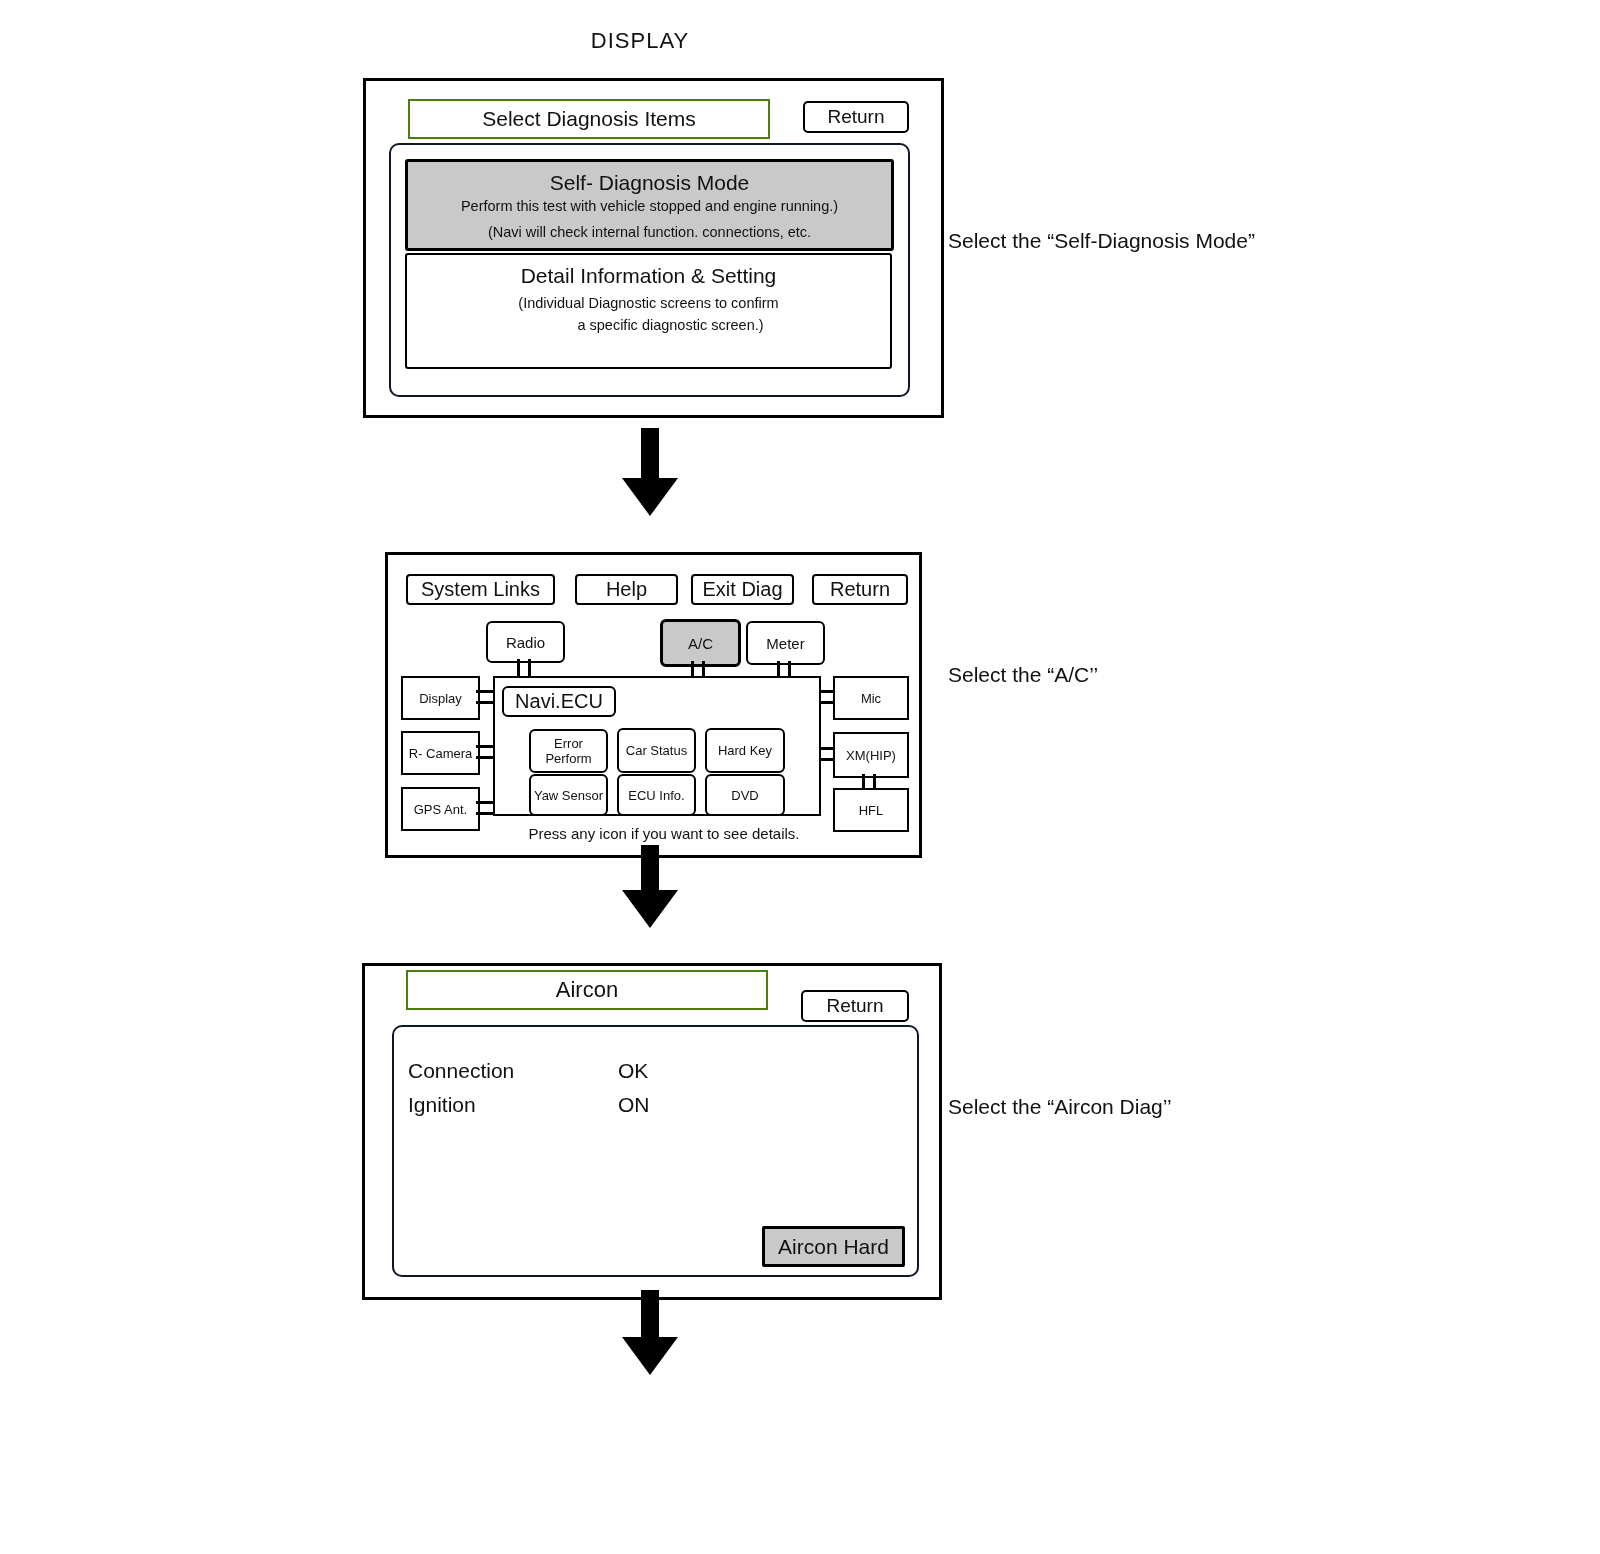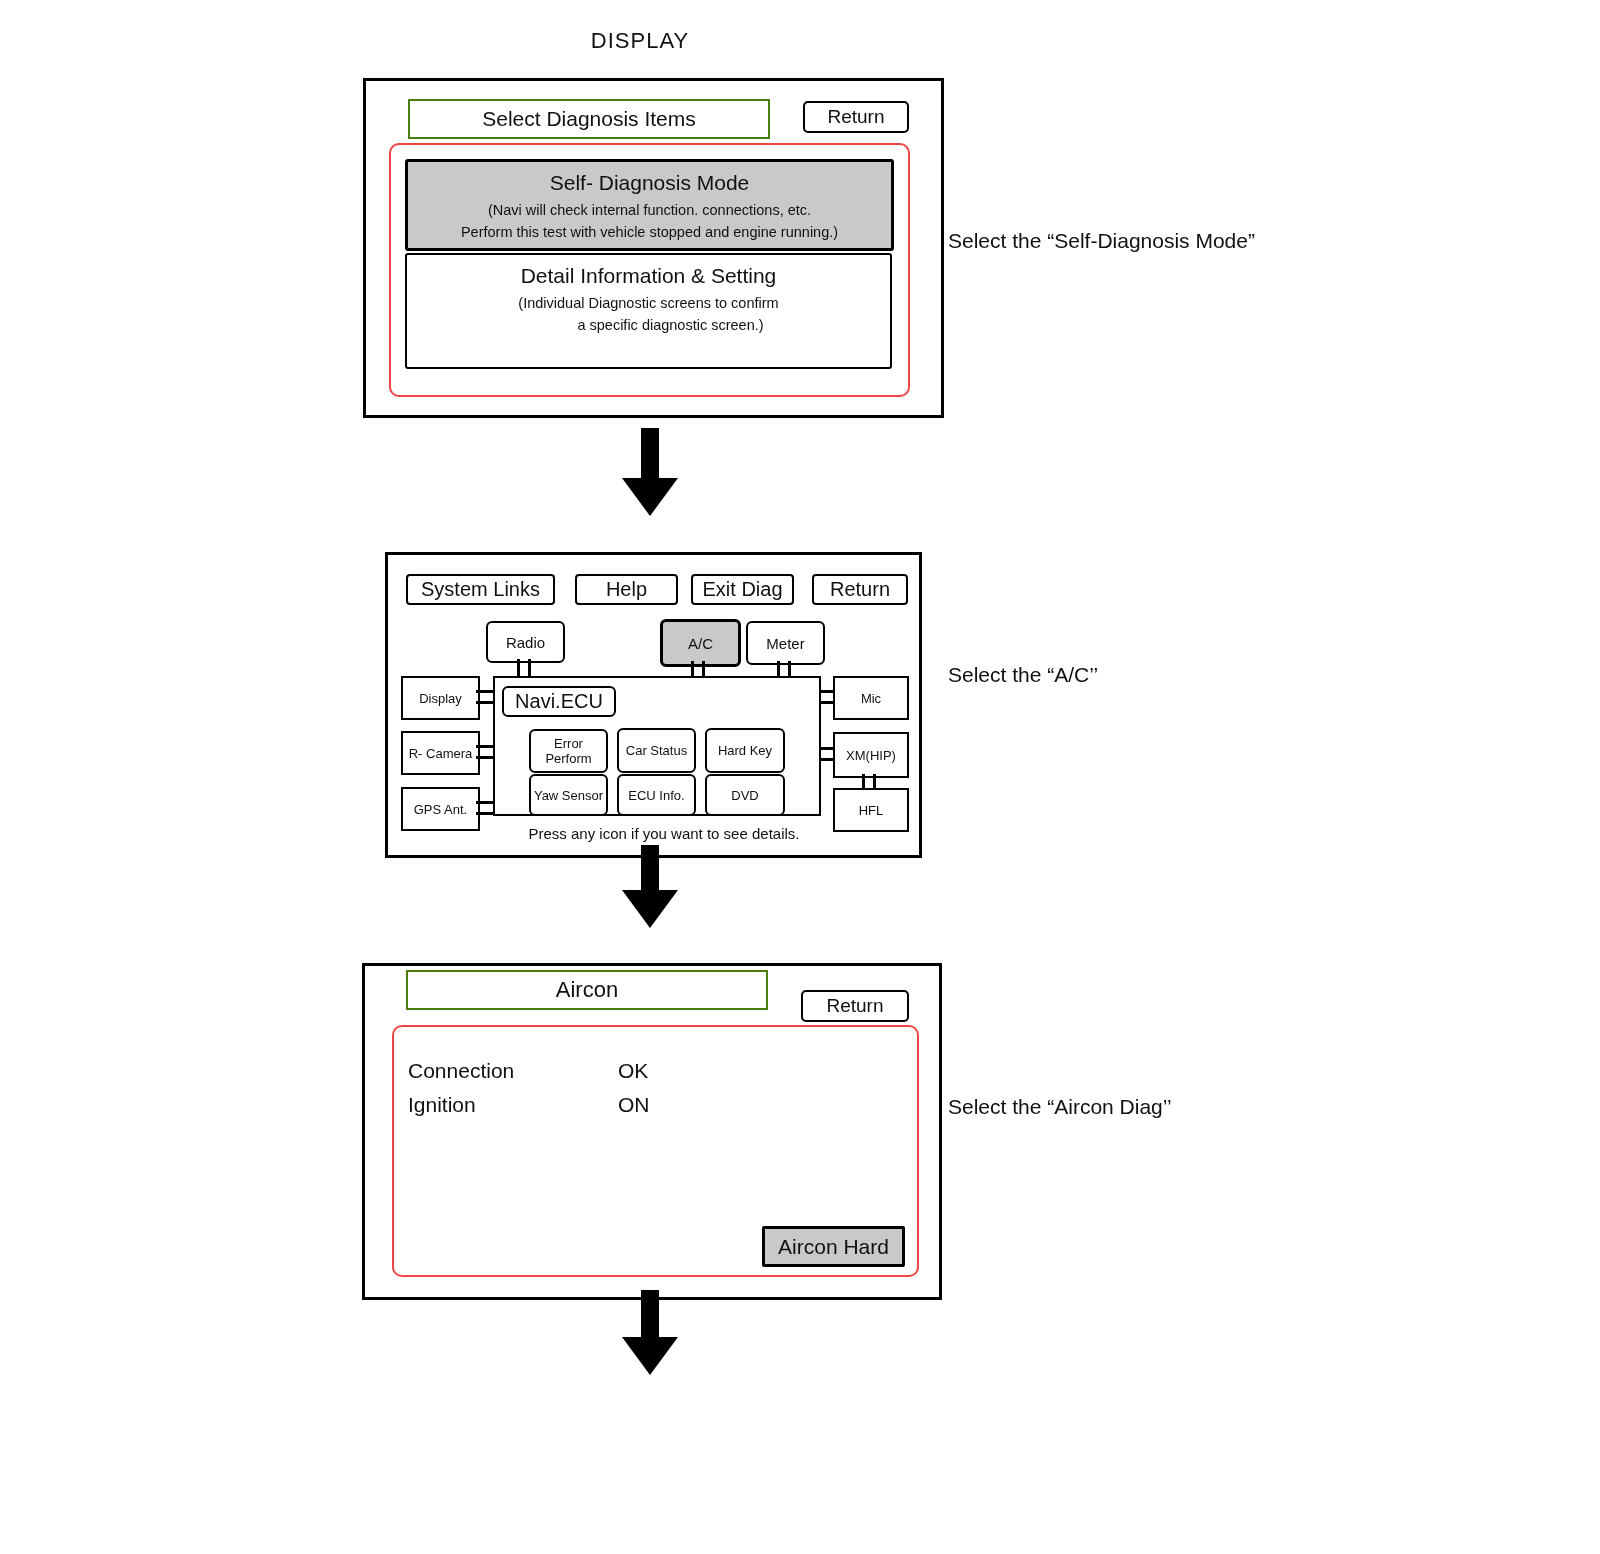--- a/index.html
+++ b/index.html
@@ -9,21 +9,21 @@
   }
   .abs{position:absolute;}
   .ctr{display:flex;align-items:center;justify-content:center;text-align:center;}
 
   .page-title{left:0;top:28px;width:1280px;text-align:center;font-size:22px;letter-spacing:1px;}
 
   
   .screen{border:3px solid #000;background:#fff;}
   .titlebar{border:2px solid #4d7c0f;background:#fff;}
   .btn{border:2px solid #000;border-radius:5px;background:#fff;}
-  .panel{border:2px solid #ef4444;border-radius:10px;background:#fff;}
+  .panel{border:2px solid #0f172a;border-radius:10px;background:#fff;}
 
   
   #screen1{left:363px;top:78px;width:575px;height:334px;}
   #s1-header{left:42px;top:18px;width:358px;height:36px;font-size:21px;}
   #s1-return{left:437px;top:20px;width:102px;height:28px;font-size:19px;}
   #s1-panel{left:23px;top:62px;width:517px;height:250px;}
   .option{position:absolute;left:14px;width:483px;border-radius:3px;}
   #s1-opt-self{top:14px;height:86px;border:3px solid #000;background:#c9c9c9;}
   #s1-opt-detail{top:108px;height:112px;border:2px solid #000;background:#fff;}
   .opt-title{display:block;text-align:center;font-size:21px;margin-top:9px;}
@@ -100,22 +100,22 @@
 <div id="canvas">
 
   <div class="abs page-title">DISPLAY</div>
 
   <div class="abs screen" id="screen1">
     <div class="abs titlebar ctr" id="s1-header">Select Diagnosis Items</div>
     <div class="abs btn ctr" id="s1-return">Return</div>
     <div class="abs panel" id="s1-panel">
       <div class="option" id="s1-opt-self">
         <span class="opt-title">Self- Diagnosis Mode</span>
+        <span class="opt-sub" style="margin-top:0;">Perform this test with vehicle stopped and engine running.)</span>
         <span class="opt-sub">(Navi will check internal function. connections, etc.</span>
-        <span class="opt-sub" style="margin-top:0;">Perform this test with vehicle stopped and engine running.)</span>
       </div>
       <div class="option" id="s1-opt-detail">
         <span class="opt-title">Detail Information &amp; Setting</span>
         <span class="opt-sub">(Individual Diagnostic screens to confirm</span>
         <span class="opt-sub" style="margin-top:0;margin-left:44px;">a specific diagnostic screen.)</span>
       </div>
     </div>
   </div>
 
   <div class="abs annotation" id="ann1">Select the “Self-Diagnosis Mode”</div>

